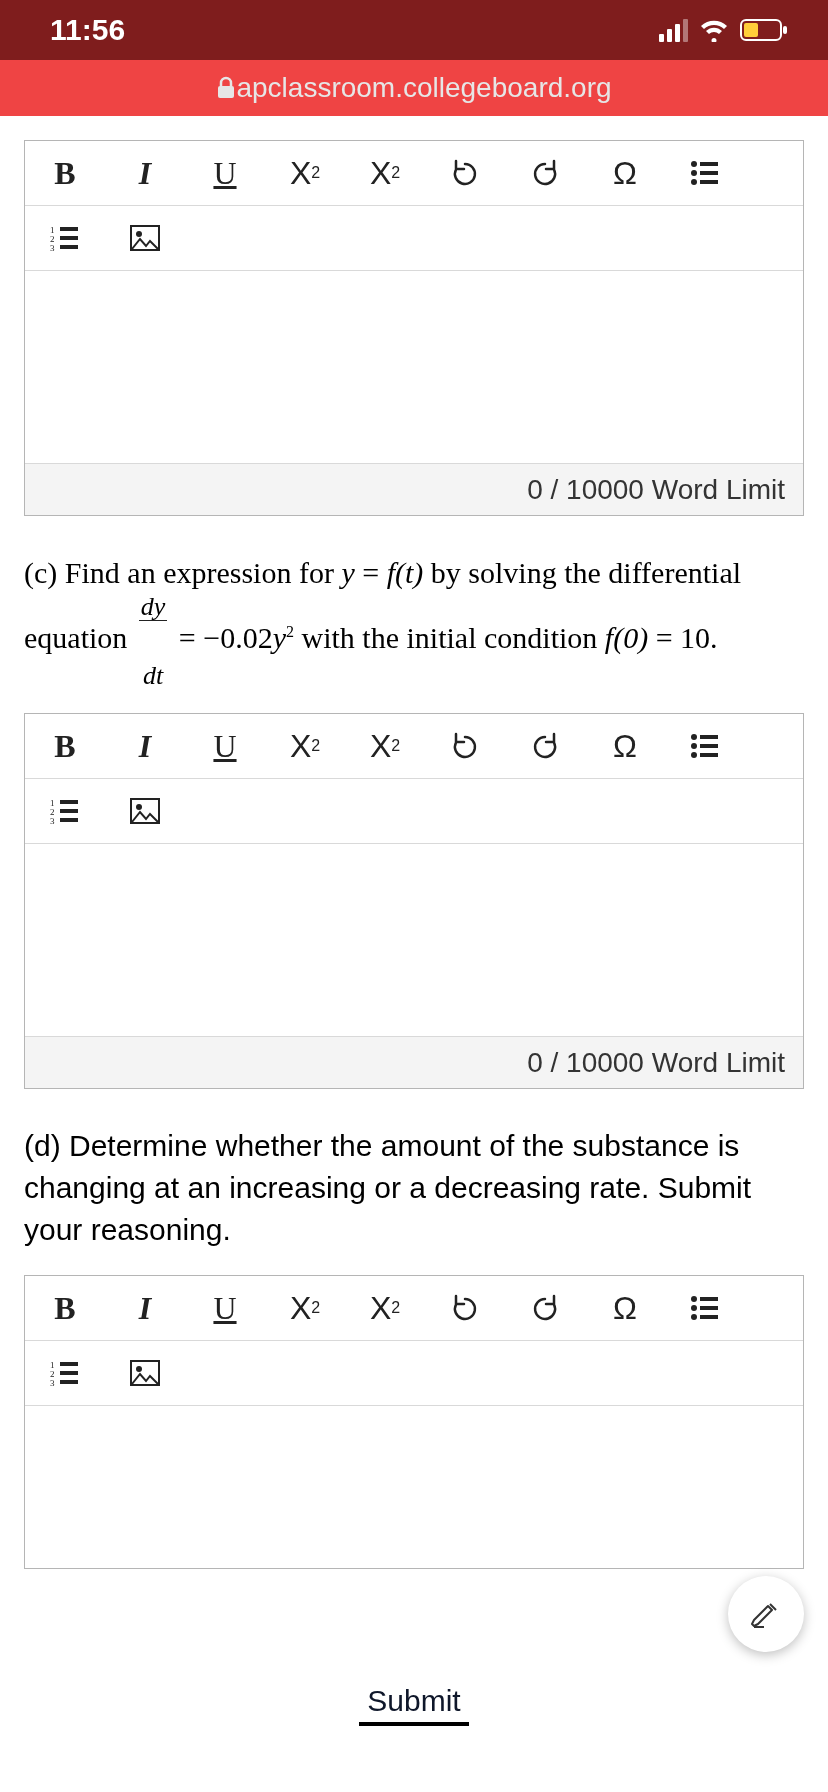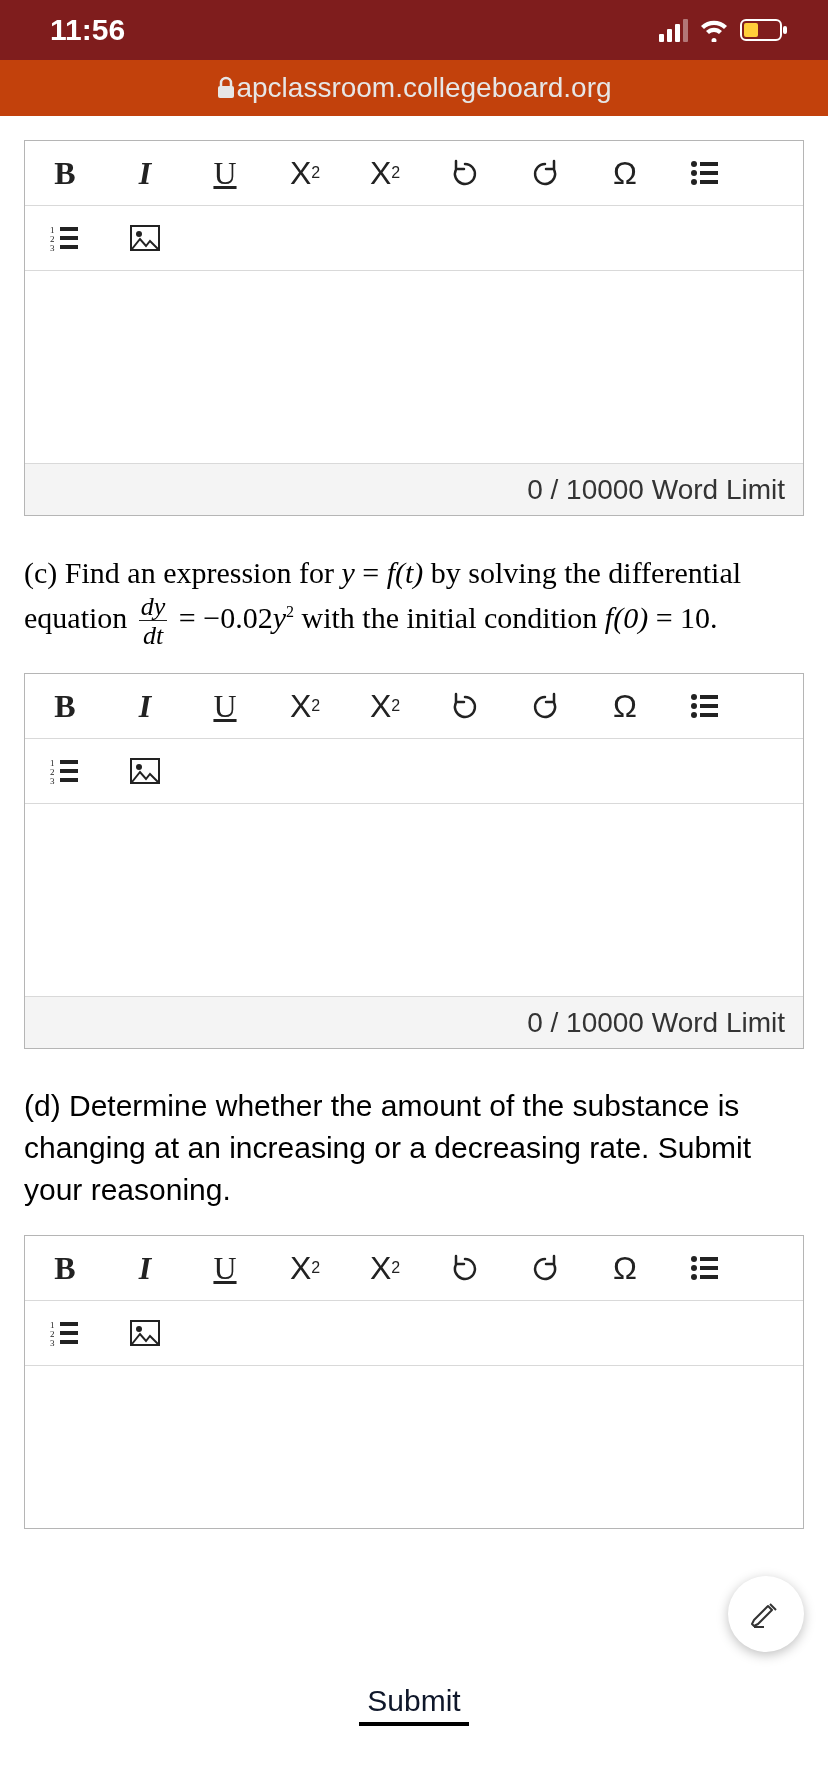--- a/index.html
+++ b/index.html
@@ -5,40 +5,40 @@
 * { margin: 0; padding: 0; box-sizing: border-box; }
 body { font-family: -apple-system, Helvetica, Arial, sans-serif; background: #fff; width: 828px; height: 1792px; overflow: hidden; position: relative; }
 
 .status-bar { height: 60px; background: #7f1d1d; display: flex; align-items: center; justify-content: space-between; padding: 0 40px 0 50px; color: #fff; font-weight: 600; font-size: 30px; }
 .status-right { display: flex; align-items: center; gap: 10px; }
 .signal-bars { display: flex; align-items: flex-end; gap: 3px; }
 .signal-bars span { width: 5px; background: #fff; border-radius: 1px; }
 .signal-bars span:nth-child(1){height:8px} .signal-bars span:nth-child(2){height:13px} .signal-bars span:nth-child(3){height:18px} .signal-bars span:nth-child(4){height:23px;background:rgba(255,255,255,.4)}
 .wifi-icon, .battery-icon { display:inline-flex; }
 
-.url-bar { height: 56px; background: #c2410c; display:flex; align-items:center; justify-content:center; gap:0; color:#e6e6e6; font-size:28px; }
+.url-bar { height: 56px; background: #ef4444; display:flex; align-items:center; justify-content:center; gap:0; color:#e6e6e6; font-size:28px; }
 .lock-icon { font-size:22px; }
 
 .content { padding: 24px 24px 0 24px; }
 
 .editor { border: 1px solid #b5b5b5; margin-bottom: 36px; }
 .toolbar { display:flex; flex-wrap:wrap; background:#fff; }
 .toolbar-row { display:flex; width:100%; border-bottom:1px solid #d9d9d9; }
 .tbtn { width:80px; height:64px; display:flex; align-items:center; justify-content:center; font-family:"Times New Roman",serif; font-size:32px; color:#222; cursor:pointer; user-select:none; }
 .tbtn.sans { font-family:-apple-system,Helvetica,Arial,sans-serif; }
 .sup,.sub{font-size:16px;}
 .sup{vertical-align:super}.sub{vertical-align:sub}
 .editor-body { height: 162px; background:#fff; }
 .editor-footer { height:52px; background:#f4f4f4; display:flex; align-items:center; justify-content:flex-end; padding:0 18px; color:#333; font-size:28px; border-top:1px solid #d9d9d9;margin-top:30px; }
 
 .question { font-size:30px; line-height:1.4; color:#000000; margin-bottom:24px; font-family:"Times New Roman",serif; }
 .question .math { font-style:italic; }
 .frac { display:inline-block; text-align:center; vertical-align:middle; font-size:26px; line-height:1; margin:0 4px; }
 .frac .n { display:block; border-bottom:1.5px solid #222; padding:0 2px;font-family:Liberation Serif, serif; }
-.frac .d { display:block; padding-top:2px; }
+.frac .d { display:block; padding-top:2px;margin-top:40px; }
 
 .submit-wrap { position:absolute; bottom:0; left:0; right:0; height:116px; display:flex; align-items:flex-start; justify-content:center; background:#fff; }
 .submit-btn { font-size:30px; font-weight:400; border:none; background:transparent; border-bottom:4px solid #000; padding:8px 8px 4px; color:#0f172a; }
 
 .fab { position:absolute; right:24px; bottom:140px; width:76px; height:76px; border-radius:50%; background:#fff; box-shadow:0 3px 12px rgba(0,0,0,.25); display:flex; align-items:center; justify-content:center; }
 
 svg { display:block; }
 </style>
 </head>
 <body>

